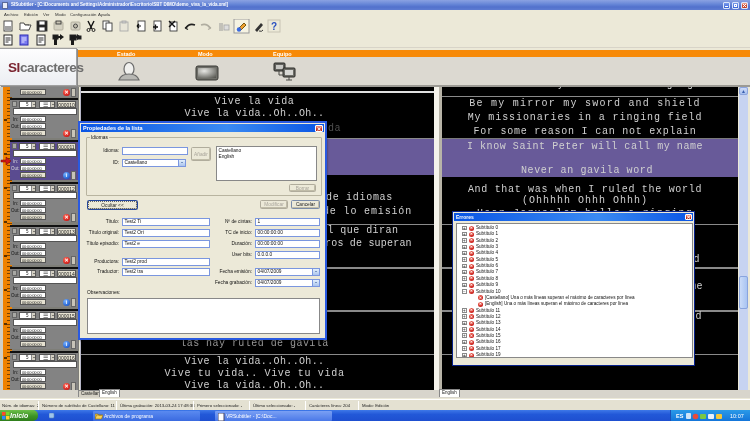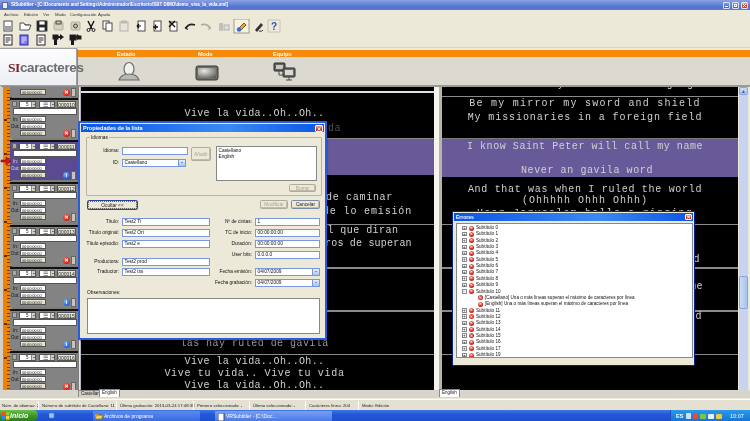--- a/index.html
+++ b/index.html
@@ -13,21 +13,21 @@
 #menubar span{position:absolute;top:1.5px;}
 
 #toolbar{left:0;top:19px;width:750px;height:29px;background:#ece9d8;border-bottom:1px solid #d8d4c8;}
 
 #orangebar{left:0;top:50px;width:750px;height:8px;background:#f78a08;}
 #orangebar span{position:absolute;top:1px;font-size:5.5px;font-weight:bold;color:#fff;}
 
 #iconstrip{left:77px;top:57px;width:673px;height:30px;background:#dcd9d1;border-bottom:2px solid #9c9a94;}
 
 #logo{left:0;top:48px;width:77px;height:38px;background:linear-gradient(#fdfdfe,#eceef2);border:1px solid #a0a0a0;border-left:none;box-shadow:1px 1px 0 #8a8a8a;font-size:13.5px;letter-spacing:-0.4px;}
-#logo b{color:#7b2430;font-family:Liberation Serif, serif;}
+#logo b{color:#7b2430;}
 #logo i{font-style:normal;color:#6e6e6e;font-weight:bold;}
 
 #leftcol{left:0;top:87px;width:79px;height:304px;background:#7e7e78;overflow:hidden;}
 #ruler{position:absolute;left:0;top:0;width:10px;height:303px;background:#f08200;border-left:3px solid #d0cec6;}
 .entry{position:absolute;left:10px;width:68px;height:40px;background:#838383;border-top:2px solid #111;}
 .entry.sel{background:#5a4b90;}
 .ebox{position:absolute;background:#fff;border:1px solid #555;font-size:4.5px;color:#222;overflow:hidden;}
 .enum{background:#e6e2d2;font-size:5px;text-align:center;}
 .elabel{position:absolute;font-size:4.5px;color:#111;}
 .sel .elabel{color:#ddd;}
@@ -357,23 +357,24 @@
         <div class="spin" style="left:61px;top:29px"></div>
       </div>
   </div>
   <svg class="abs" style="left:0;top:156px" width="12" height="10">
       <path d="M1 4 h5 v-3 l5 4 l-5 4 v-3 h-5 z" fill="#d01818" stroke="#7a0000" stroke-width="0.5"></path>
     </svg>
   <div class="abs" id="cpanel">
     <div class="rowsep" style="top:50.5px;background:#8a8a8a"></div>
     <div class="purpleband" style="top:52px"></div>
     <div class="rowsep" style="top:4px;background:#e0e0e0"></div>
+      <div class="mline" style="top:9px;letter-spacing:0.67px;margin-left:-3px">Vive la vida</div>
     <div class="mline" style="top:21px;letter-spacing:0.36px;margin-left:-3px">Vive la vida..Oh..Oh..</div>
     <div class="mfrag" style="left:247px;top:36px;color:#4f4f4f">da</div>
-    <div class="mfrag" style="left:245px;top:105px;letter-spacing:0.7px">de caminar</div>
+    <div class="mfrag" style="left:245px;top:105px;letter-spacing:0.7px">de idiomas</div>
     <div class="mfrag" style="left:242px;top:119px;letter-spacing:0.85px">de lo emisión</div>
     <div class="mfrag" style="left:240px;top:138px">el que diran</div>
     <div class="mfrag" style="left:244px;top:151px;letter-spacing:0.2px">ros de superan</div>
     <div class="mline" style="top:251px;margin-left:-3px;color:#9a9a9a">las hay ruled de gavila</div>
     <div class="rowsep" style="top:136.5px;background:#8a8a8a"></div>
       <div class="rowsep" style="top:180px;background:#8a8a8a"></div>
       <div class="rowsep" style="top:223px;background:#8a8a8a"></div>
       <div class="rowsep" style="top:266.5px;background:#8a8a8a"></div>
     <div class="mline" style="top:269px;letter-spacing:0.36px;margin-left:-3px">Vive la vida..Oh..Oh..</div>
     <div class="mline" style="top:281px;letter-spacing:0.67px;margin-left:-3px">Vive tu vida.. Vive tu vida</div>
@@ -384,21 +385,22 @@
   <div class="abs" id="rpanel">
     <div class="rowsep" style="top:50.5px;background:#7a7a7a"></div>
     <div class="purpleband" style="top:52px;height:38px"></div>
     <div class="rowsep" style="top:8.5px;background:#8a8a8a"></div>
     <div class="rowsep" style="top:136.5px;background:#8a8a8a"></div>
     <div class="rowsep" style="top:180px;background:#8a8a8a"></div>
     <div class="rowsep" style="top:223px;background:#8a8a8a"></div>
     <div class="rowsep" style="top:266.5px;background:#8a8a8a"></div>
     <div class="mline" style="top:-8px;letter-spacing:0.8px;margin-left:-5px">Roman Cavalry choirs are singing</div>
     <div class="mline" style="top:11px;letter-spacing:1.23px;margin-left:-5px">Be my mirror my sword and shield</div>
-    <div class="mline" style="top:25px;letter-spacing:0.9px;margin-left:-5px">My missionaries in a foreign field</div>
+    <div class="mline" style="top:25px;letter-spacing:0.9px;margin-left:-5px">My missionaries in a ringing field</div>
+    <div class="mline" style="top:39px;letter-spacing:0.76px;margin-left:-5px">For some reason I can not explain</div>
     <div class="mline" style="top:54px;letter-spacing:0.56px;margin-left:-5px">I know Saint Peter will call my name</div>
     <div class="mline" style="top:78px;letter-spacing:0.6px;margin-left:-3px">Never an gavila word</div>
     <div class="mline" style="top:97px;letter-spacing:0.69px;margin-left:-5px">And that was when I ruled the world</div>
     <div class="mline" style="top:108px;letter-spacing:1px;margin-left:-5px">(Ohhhhh Ohhh Ohhh)</div>
     <div class="mline" style="top:121px;letter-spacing:1.2px;margin-left:-5px">Hear Jerusalem bells a ringing</div>
     <div class="mline" style="top:167px;letter-spacing:1.23px;margin-left:-5px">Be my mirror my sword and shield</div>
     <div class="mline" style="top:194px;letter-spacing:0.56px;margin-left:-5px">I know Saint Peter will call my name</div>
     <div class="mline" style="top:224px;letter-spacing:0.69px;margin-left:-5px">And that was when I ruled the world</div>
   </div>
   <div class="abs" id="vscroll">

